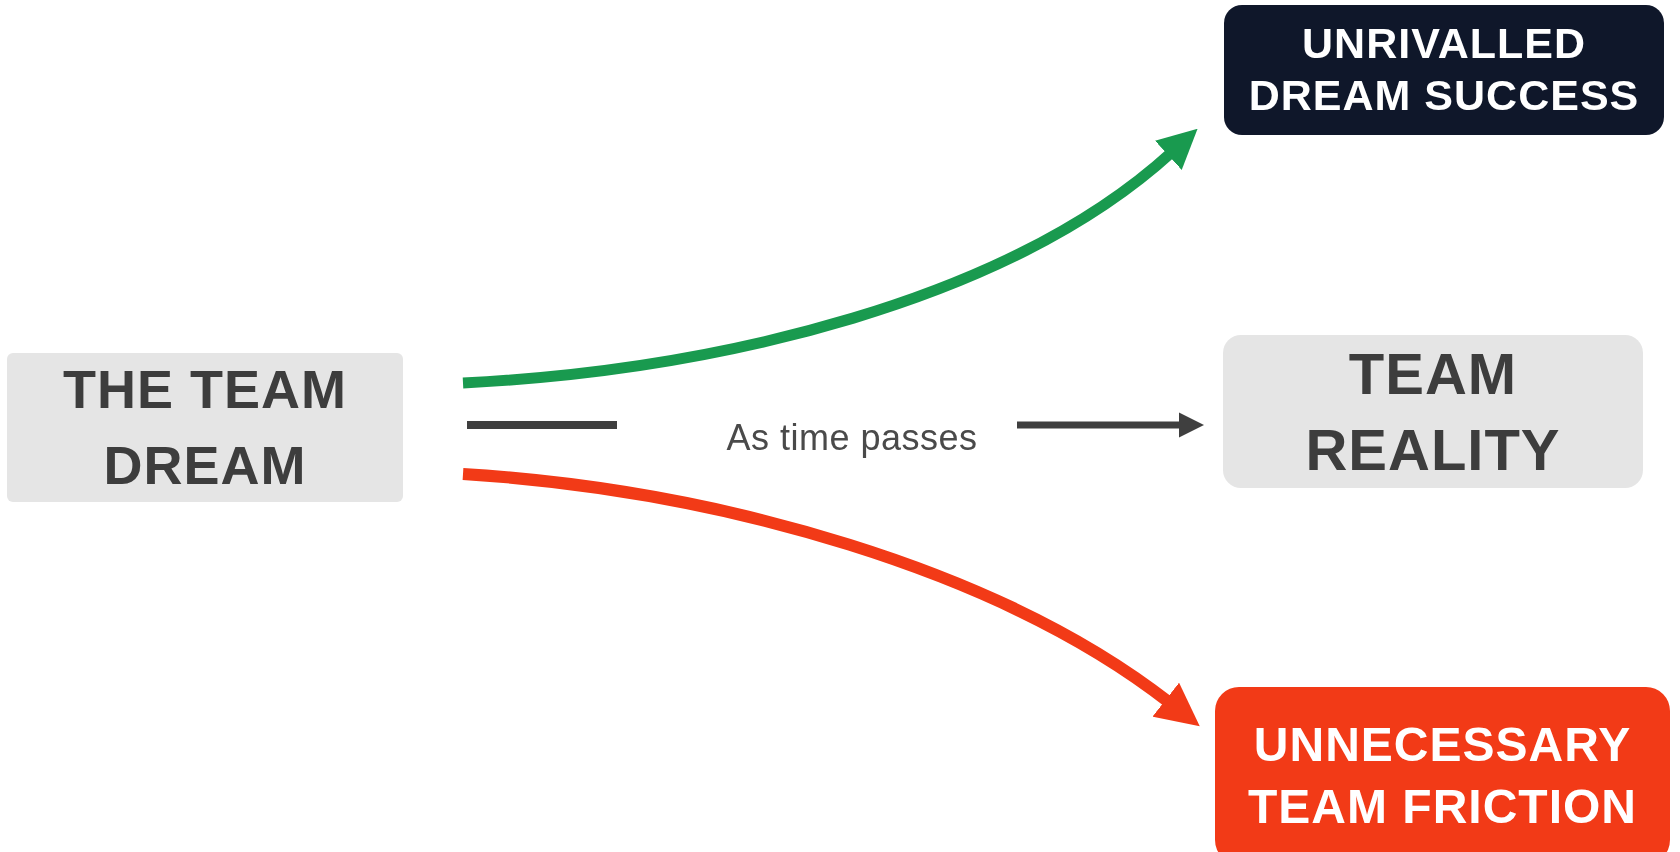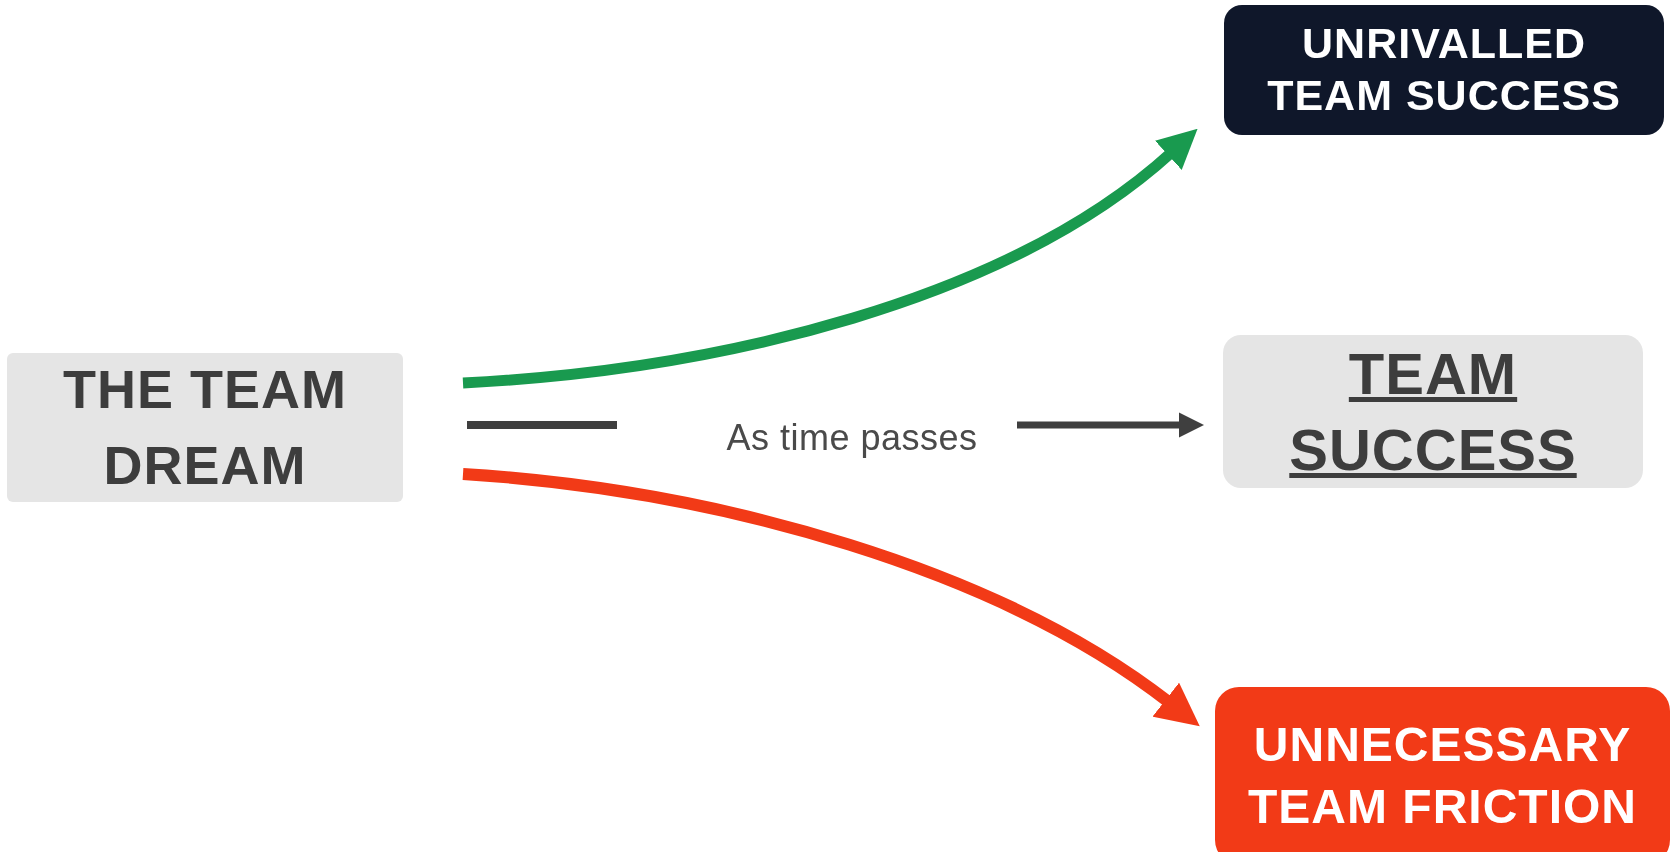--- a/index.html
+++ b/index.html
@@ -55,21 +55,20 @@
     border-radius: 18px;
   }
   .box.reality {
     left: 1223px; top: 335px;
     width: 420px; height: 153px;
     background: #e5e5e5;
     color: #3d3d3d;
     font-size: 58px;
     line-height: 1.3;
     border-radius: 18px;
-    text-decoration: underline;
   }
   .box.friction {
     left: 1215px; top: 687px;
     width: 455px; height: 177px;
     background: #f23a17;
     color: #ffffff;
     font-size: 48px;
     line-height: 1.28;
     border-radius: 24px;
   }
@@ -113,26 +112,26 @@
 
   <div class="box source">
     <span>THE TEAM</span>
     <span>DREAM</span>
   </div>
 
   <div class="mid-label">As time passes</div>
 
   <div class="box success">
     <span>UNRIVALLED</span>
-    <span>TEAM SUCCESS</span>
+    <span>DREAM SUCCESS</span>
   </div>
 
   <div class="box reality">
     <span>TEAM</span>
-    <span>SUCCESS</span>
+    <span>REALITY</span>
   </div>
 
   <div class="box friction">
     <span>UNNECESSARY</span>
     <span>TEAM FRICTION</span>
   </div>
 
 </div>
 
 </body></html>

